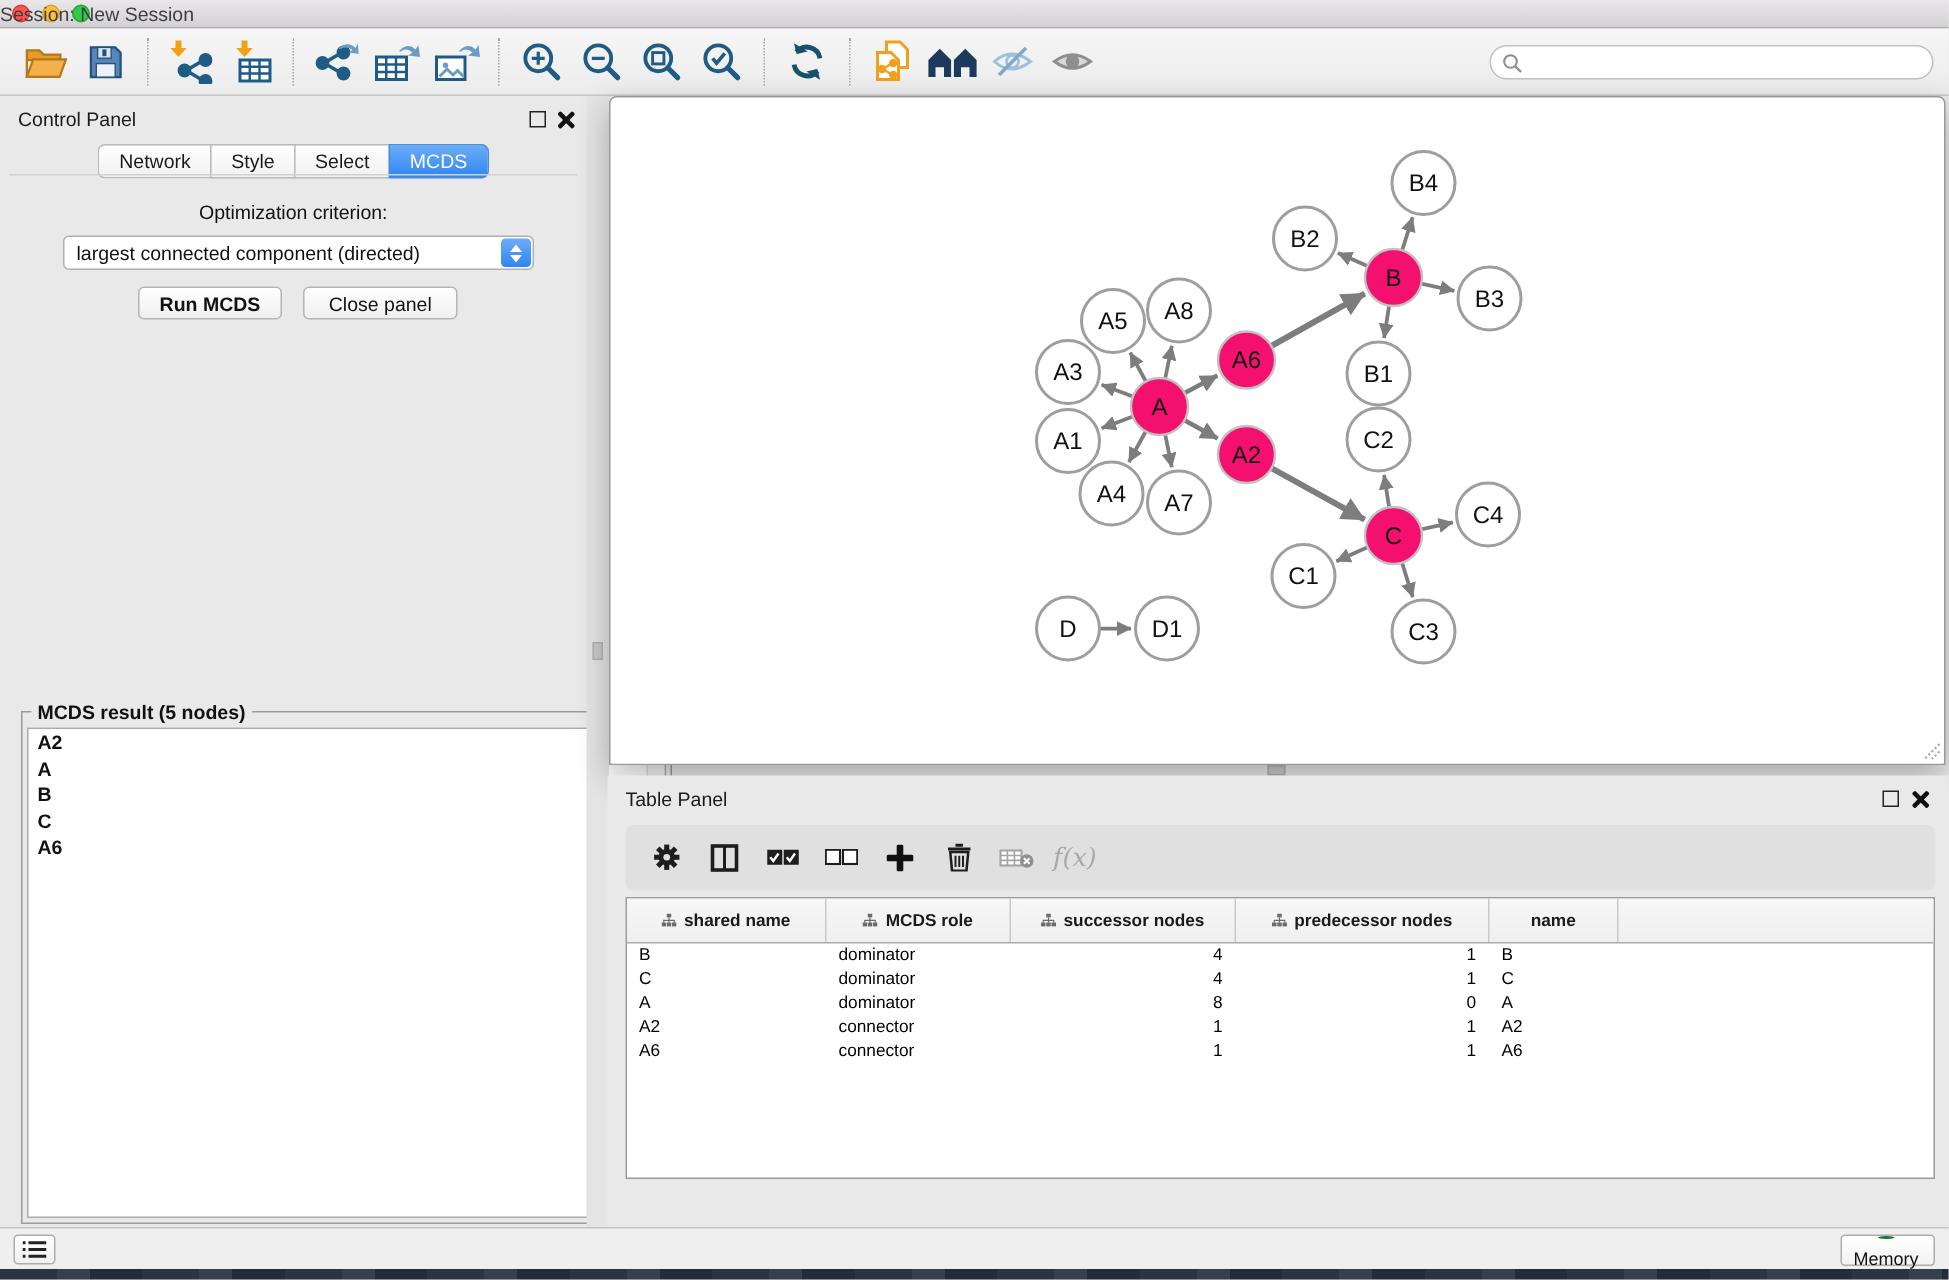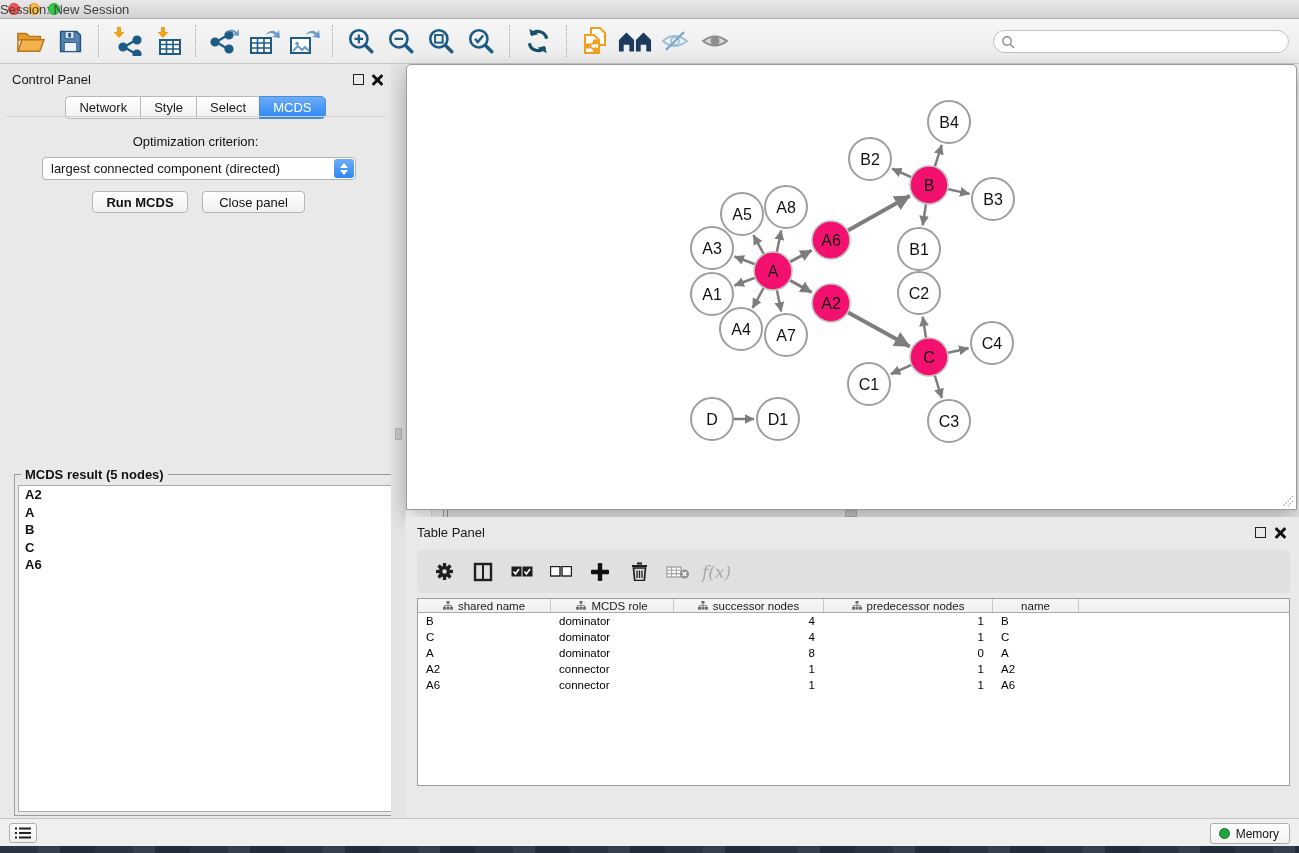--- a/index.html
+++ b/index.html
@@ -82,38 +82,38 @@
   .resize-grip { position:absolute; right:1px; bottom:1px; width:14px; height:14px; }
 
   
   .table-panel { position:absolute; left:405px; top:517px; width:894px; height:301px; background:#E9E9E9; }
   .tp-toolbar { position:absolute; left:12px; top:33px; width:873px; height:43px; background:#E0E0E0; border-radius:5px;
     display:flex; align-items:center; padding-left:12px; }
   .tp-btn { width:30px; height:30px; display:flex; align-items:center; justify-content:center; margin-right:9px; }
   .fx { font-family:"DejaVu Serif","Liberation Serif",serif; font-style:italic; font-size:17px; color:#A9A9A9; }
 
   .node-table { position:absolute; left:12px; top:81px; width:873px; height:188px; background:#FFF; border:1px solid #9B9B9B; overflow:hidden; }
-  .nt-head { display:flex; height:14px; background:linear-gradient(#F7F7F7,#EFEFEF); border-bottom:1px solid #ABABAB; }
+  .nt-head { display:flex; height:30px; background:linear-gradient(#F7F7F7,#EFEFEF); border-bottom:1px solid #ABABAB;font-weight:bold; }
   .nt-head .th { display:flex; align-items:center; justify-content:center; gap:5px; font-size:11.5px; color:#1A1A1A;
     border-right:1px solid #C9C9C9; overflow:hidden; }
   .nt-head .th.filler { border-right:none; flex:1; }
   .nt-row { display:flex; height:16px; }
   .nt-row .td { font-size:11.5px; color:#000; padding-top:2px; overflow:hidden; white-space:nowrap; }
   .nt-row .td.l { text-align:left; padding-left:8px; }
   .nt-row .td.r { text-align:right; padding-right:9px; }
 
   .tp-tabs { position:absolute; left:0; width:100%; top:269px; text-align:center; }
   .tp-tabs .tab { font-size:12.5px; }
 
   
   .statusbar { position:absolute; left:0; top:818px; width:1299px; height:28px; background:#EFEFEF; border-top:1px solid #C4C4C4; }
   .sb-list-btn { position:absolute; left:9px; top:4px; width:28px; height:20px; background:linear-gradient(#FFF,#F0F0F0);
     border:1px solid #ADADAD; border-radius:3px; display:flex; align-items:center; justify-content:center; }
   .sb-mem { position:absolute; right:9px; top:4px; height:21px; padding:0 10px 0 8px; background:linear-gradient(#FFF,#F2F2F2);
-    border:1px solid #ADADAD; border-radius:3px; display:flex; align-items:center; gap:6px; font-size:12px; color:#111; }
+    border:1px solid #ADADAD; border-radius:3px; display:flex; align-items:center; gap:6px; font-size:12px; color:#111;flex-direction:column; }
   .mem-dot { width:11px; height:11px; border-radius:50%; background:#1FA33C; border:1px solid #157A2B; }
   .desktop-strip { position:absolute; left:0; top:846px; width:1299px; height:7px;
     background:repeating-linear-gradient(90deg,#2A3442 0 38px,#35404E 38px 60px,#232C3A 60px 95px); }
 
   svg { display:block; }
 </style>
 </head>
 <body>
 
 <div class="app">

